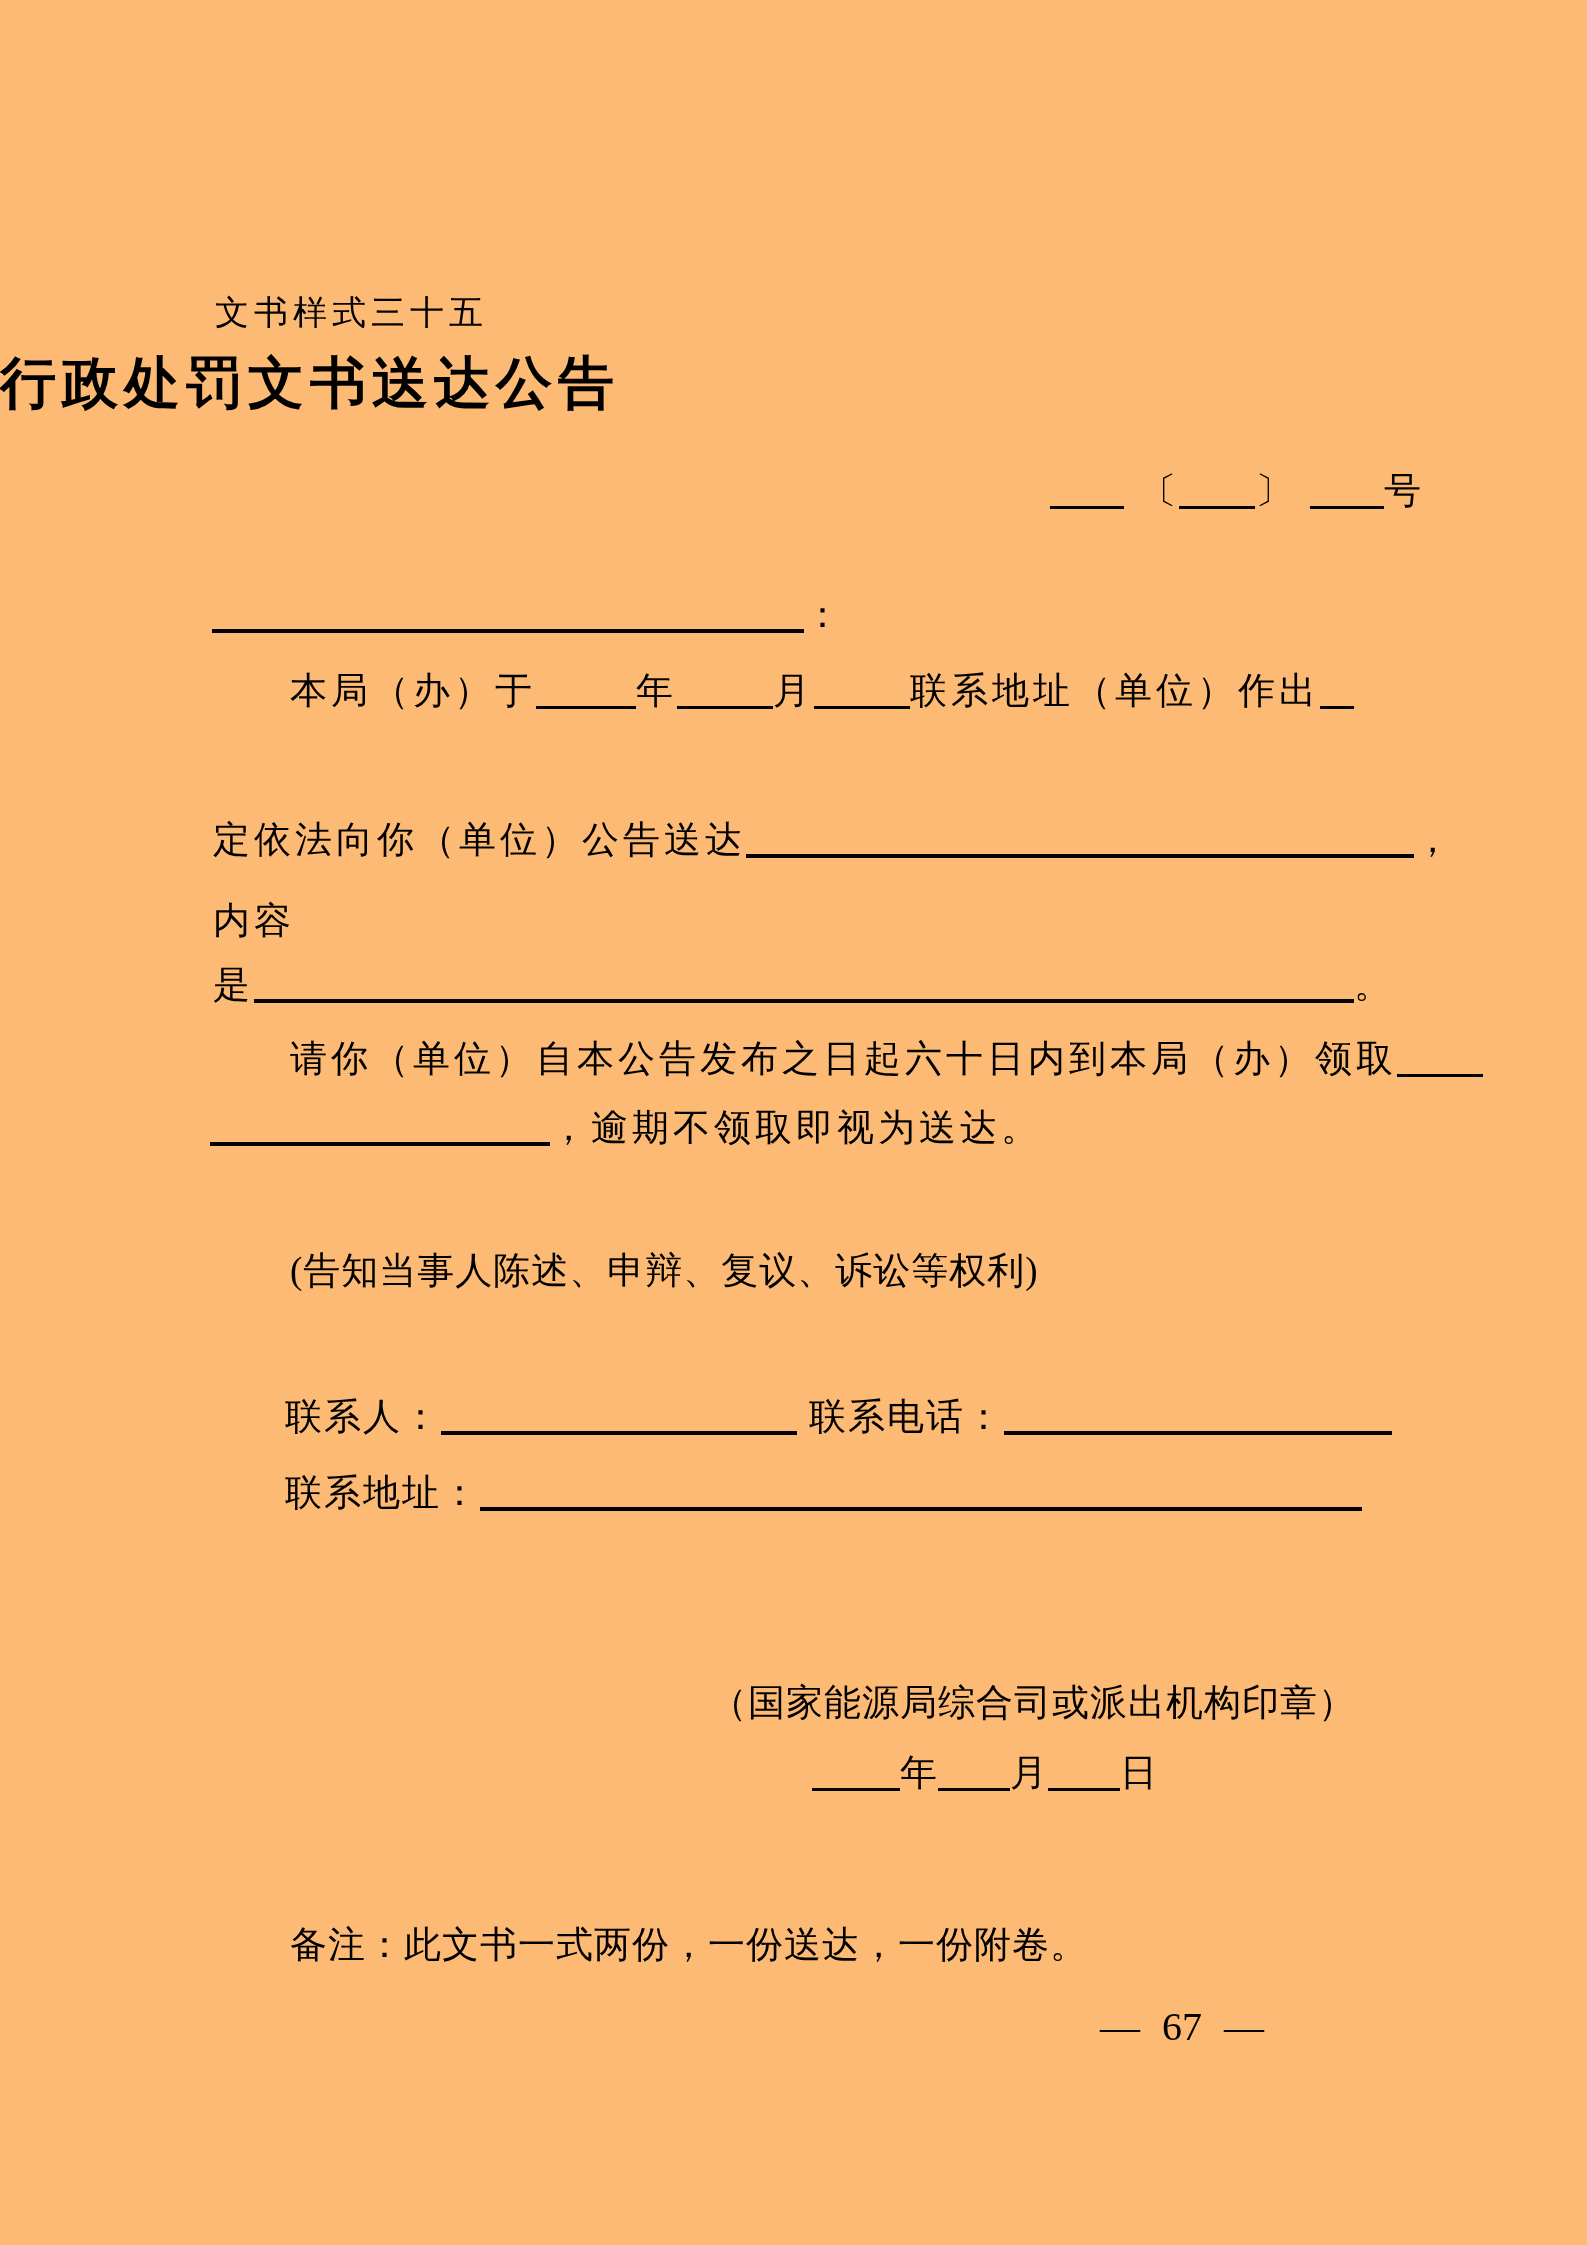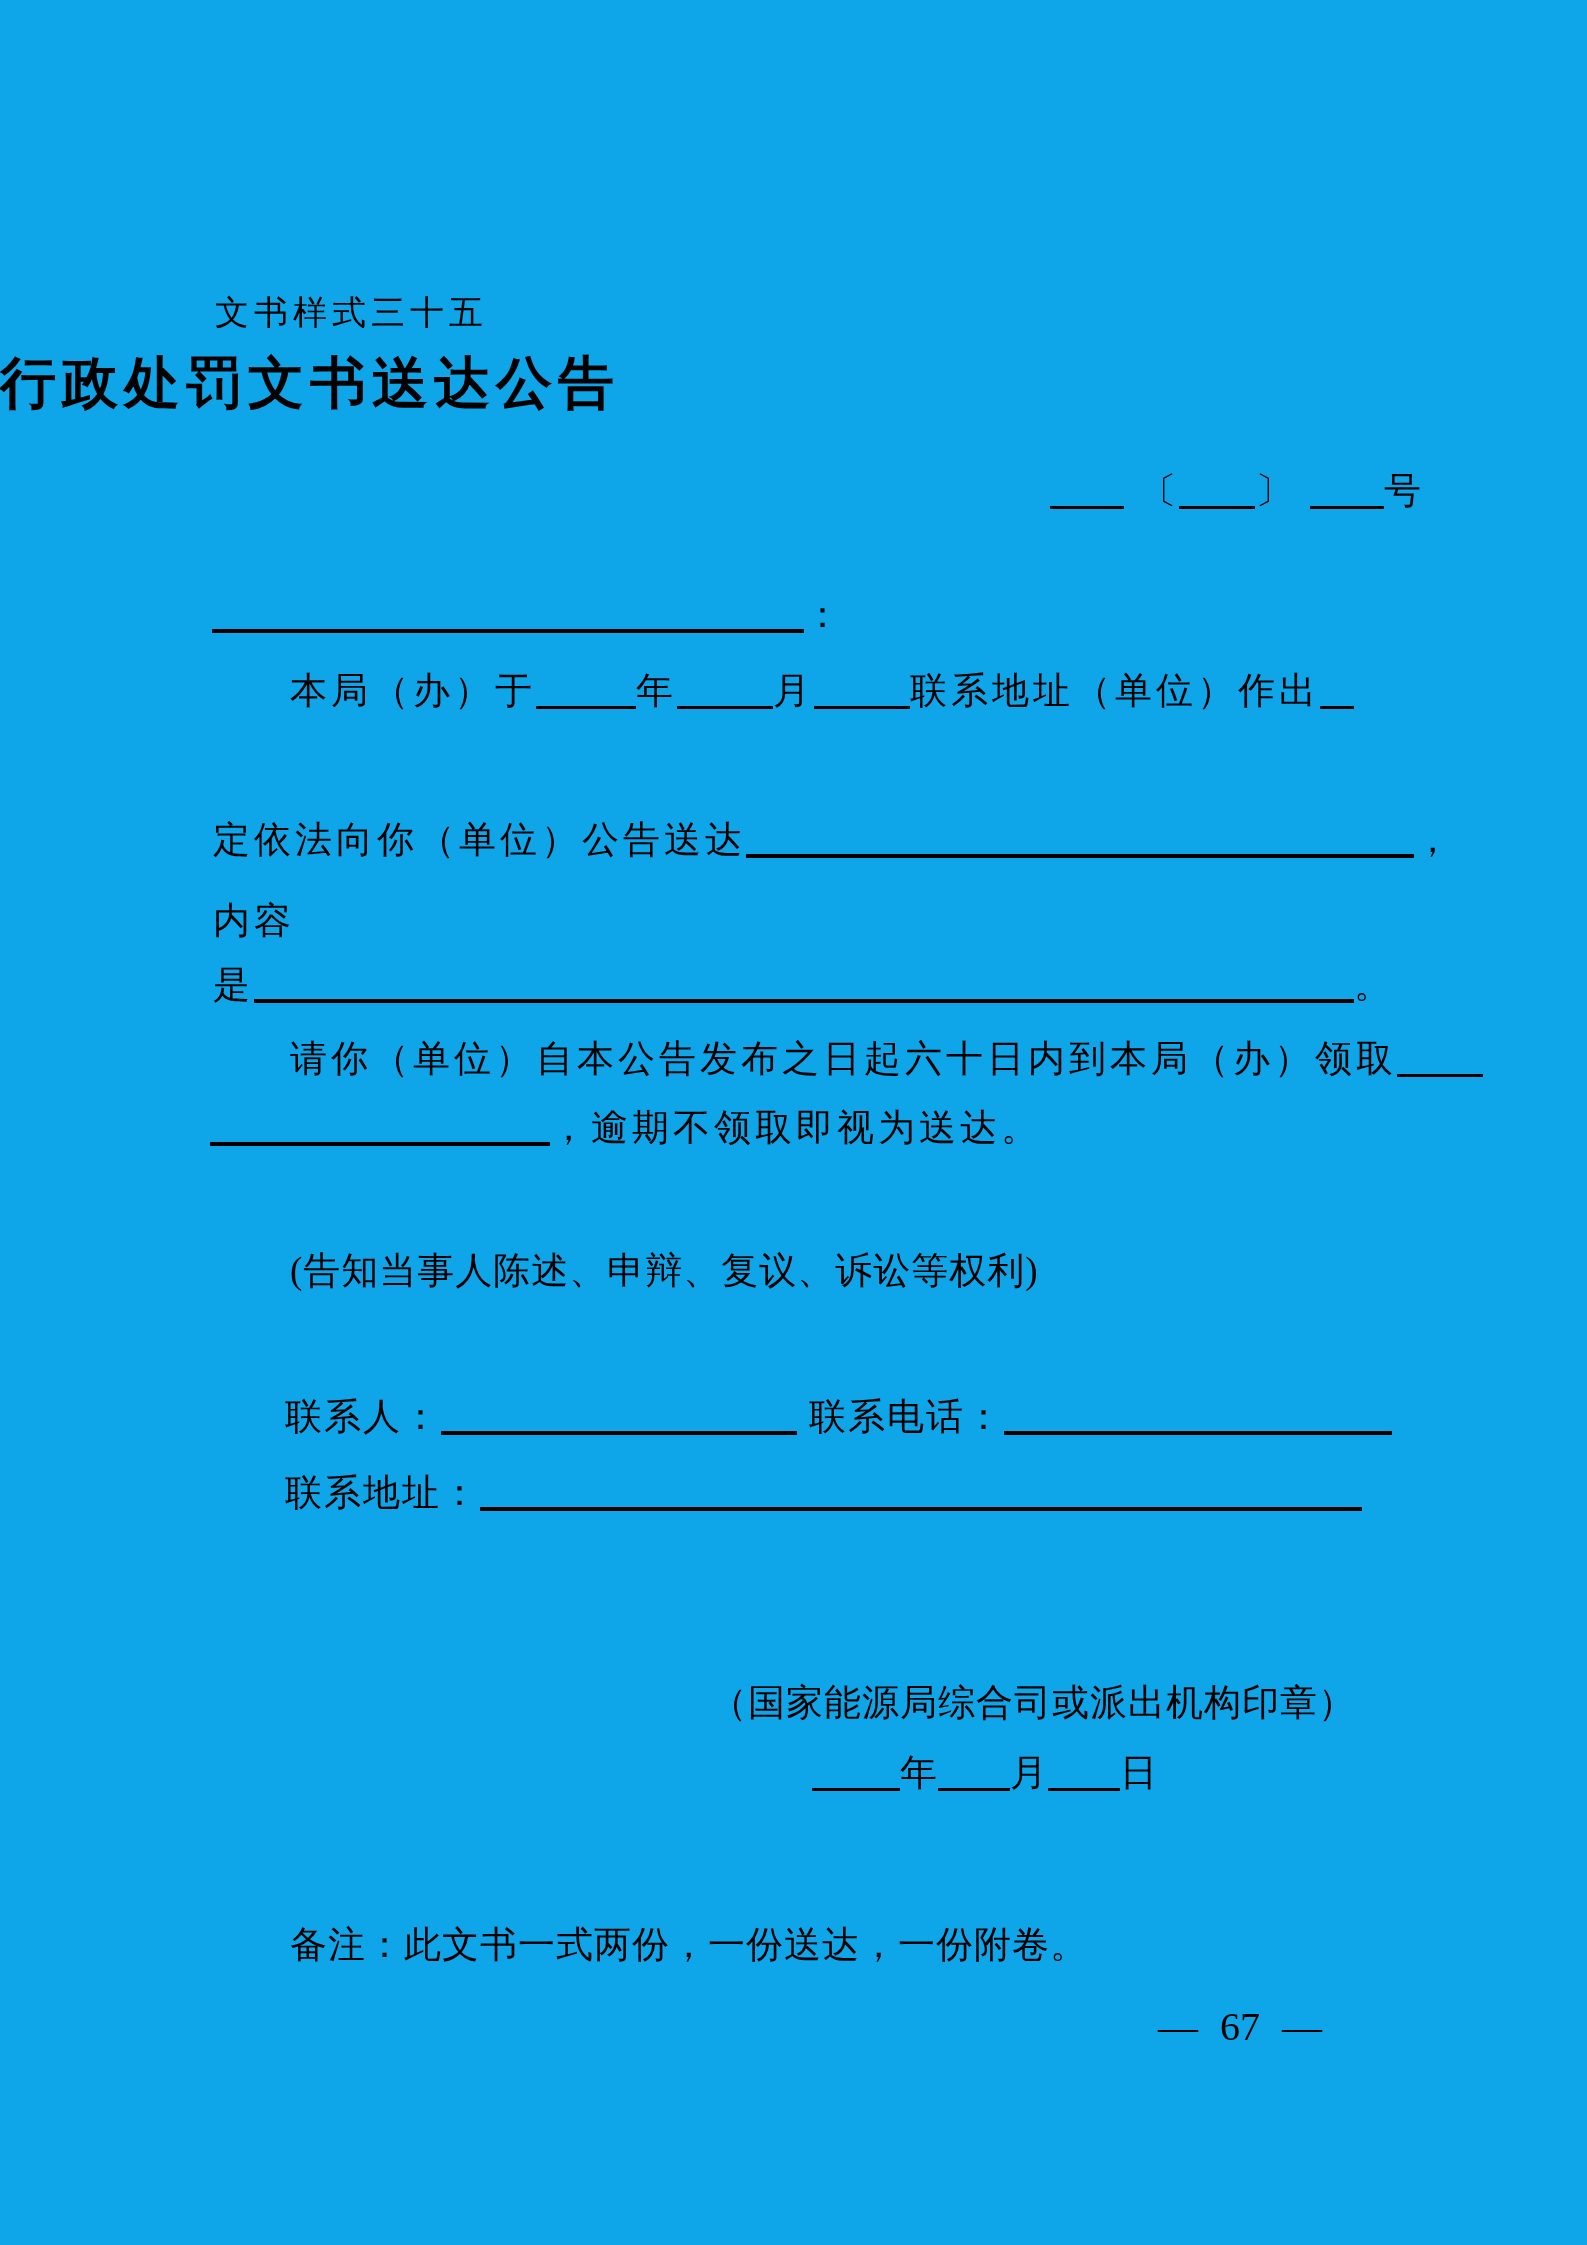--- a/index.html
+++ b/index.html
@@ -4,21 +4,21 @@
 <style>
   html, body { margin: 0; padding: 0; }
   body {
     width: 1587px;
     height: 2245px;
     background: #ffffff;
     position: relative;
     font-family: "Liberation Serif", serif;
     color: #000;
   }
-  .page { position: absolute; inset: 0; background: #0ea5e9; }
+  .page { position: absolute; inset: 0; background: #fdba74; }
   .line {
     position: absolute;
     white-space: nowrap;
     font-size: 37px;
     line-height: 1.25;
     letter-spacing: 4px;
     color: #000;
   }
   .blank {
     display: inline-block;
@@ -48,21 +48,21 @@
   .p2-l1 { left: 290px; top: 1036px; }
   .p2-l2 { left: 210px; top: 1105px; }
   .rights { left: 290px; top: 1248px; letter-spacing: 1px; }
   .contacts-1 { left: 285px; top: 1394px; letter-spacing: 2px; }
   .contacts-1 .mid-gap { display: inline-block; width: 12px; }
   .contacts-2 { left: 285px; top: 1470px; letter-spacing: 2px; }
   .seal { left: 710px; top: 1680px; letter-spacing: 1px; text-align: center; }
   .sign-date { left: 812px; top: 1750px; letter-spacing: 1px; }
   .remark { left: 290px; top: 1922px; letter-spacing: 1px; }
   .page-number {
-    left: 1158px; top: 2002px;
+    left: 1100px; top: 2002px;
     font-size: 40px; letter-spacing: 0;
     word-spacing: 12px;
     font-family: "Liberation Serif", serif;
   }
 </style>
 </head>
 <body>
 
 <div class="page">
 

